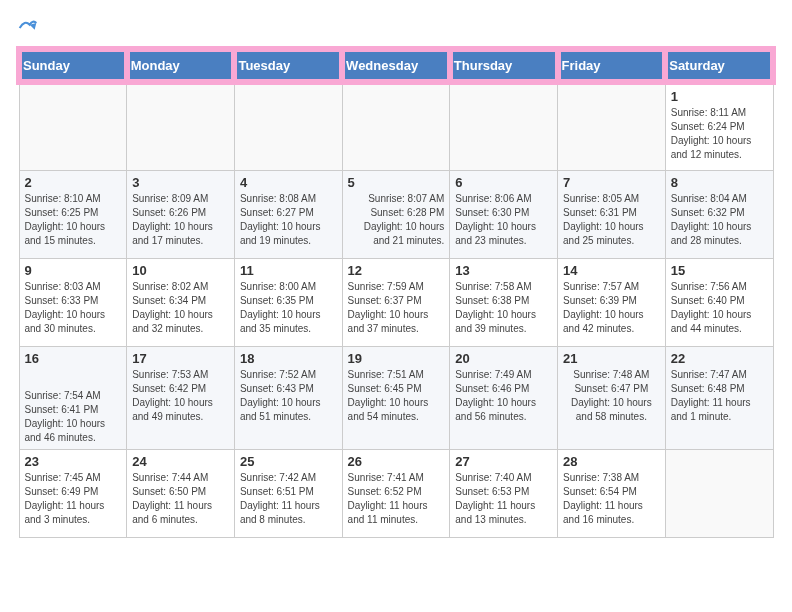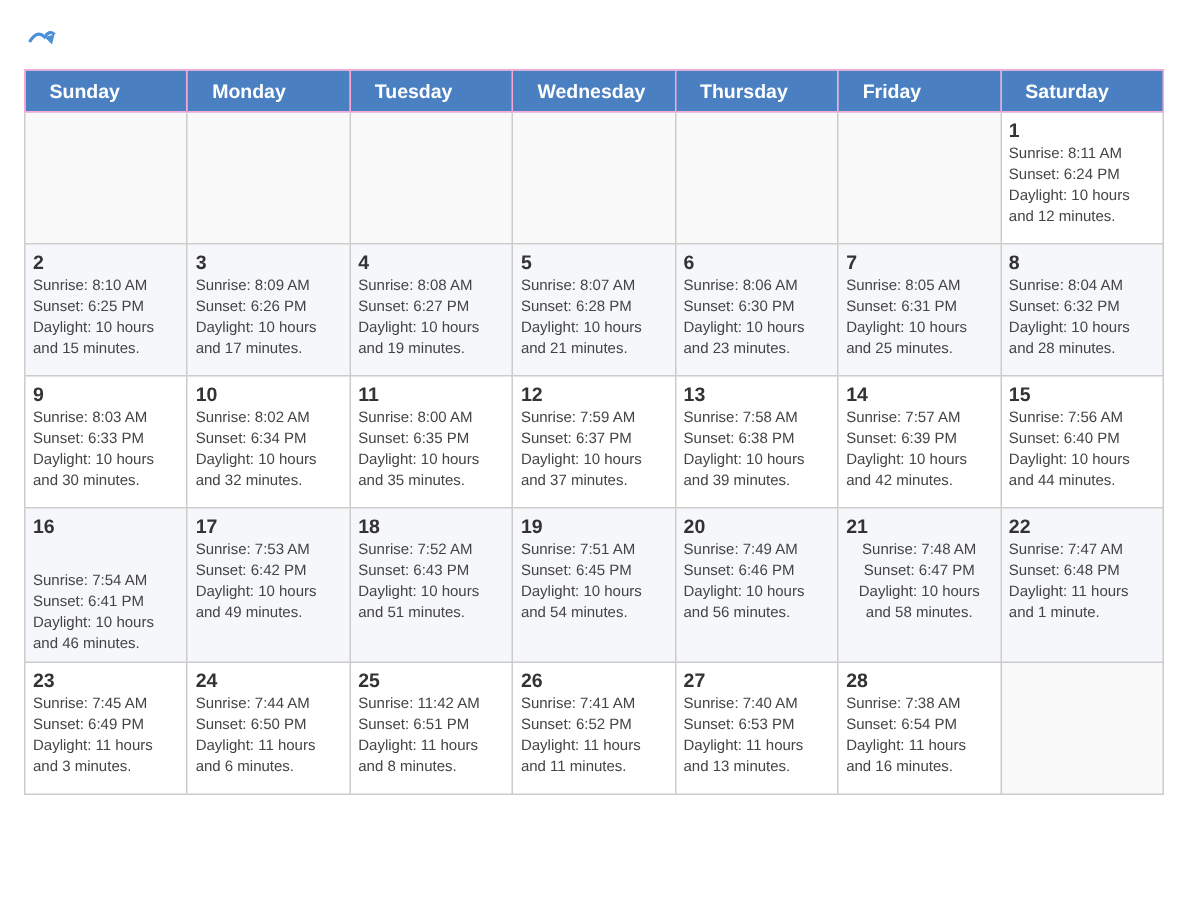--- a/index.html
+++ b/index.html
@@ -49,23 +49,23 @@
     .calendar-table {
       width: 100%;
       border-collapse: collapse;
       border: 1px solid #ccc;
     }
     .calendar-table th {
       background-color: #4a7fc1;
       color: #fff;
       font-size: 13px;
       font-weight: bold;
-      padding: 6px 16px;
+      padding: 6px 1px;
       text-align: left;
-      border: 1px solid #f9a8d4;
+      border: 6px solid #f9a8d4;
     }
     .calendar-table td {
       vertical-align: top;
       border: 1px solid #ccc;
       padding: 4px 5px;
       width: calc(100% / 7);
       min-height: 80px;
       height: 88px;
       font-size: 10.5px;
       color: #333;
@@ -159,21 +159,21 @@
         </td>
         <td>
           <span class="day-number">4</span>
           <div class="day-info" style="white-space: pre-line;">Sunrise: 8:08 AM
 Sunset: 6:27 PM
 Daylight: 10 hours
 and 19 minutes.</div>
         </td>
         <td>
           <span class="day-number">5</span>
-          <div class="day-info" style="white-space: pre-line;">Sunrise: 8:07 AM
+          <div class="day-info" style="white-space: pre-line; text-align: right;">Sunrise: 8:07 AM
 Sunset: 6:28 PM
 Daylight: 10 hours
 and 21 minutes.</div>
         </td>
         <td>
           <span class="day-number">6</span>
           <div class="day-info" style="white-space: pre-line;">Sunrise: 8:06 AM
 Sunset: 6:30 PM
 Daylight: 10 hours
 and 23 minutes.</div>
@@ -305,21 +305,21 @@
         </td>
         <td>
           <span class="day-number">24</span>
           <div class="day-info" style="white-space: pre-line;">Sunrise: 7:44 AM
 Sunset: 6:50 PM
 Daylight: 11 hours
 and 6 minutes.</div>
         </td>
         <td>
           <span class="day-number">25</span>
-          <div class="day-info" style="white-space: pre-line;">Sunrise: 11:42 AM
+          <div class="day-info" style="white-space: pre-line;">Sunrise: 7:42 AM
 Sunset: 6:51 PM
 Daylight: 11 hours
 and 8 minutes.</div>
         </td>
         <td>
           <span class="day-number">26</span>
           <div class="day-info" style="white-space: pre-line;">Sunrise: 7:41 AM
 Sunset: 6:52 PM
 Daylight: 11 hours
 and 11 minutes.</div>

